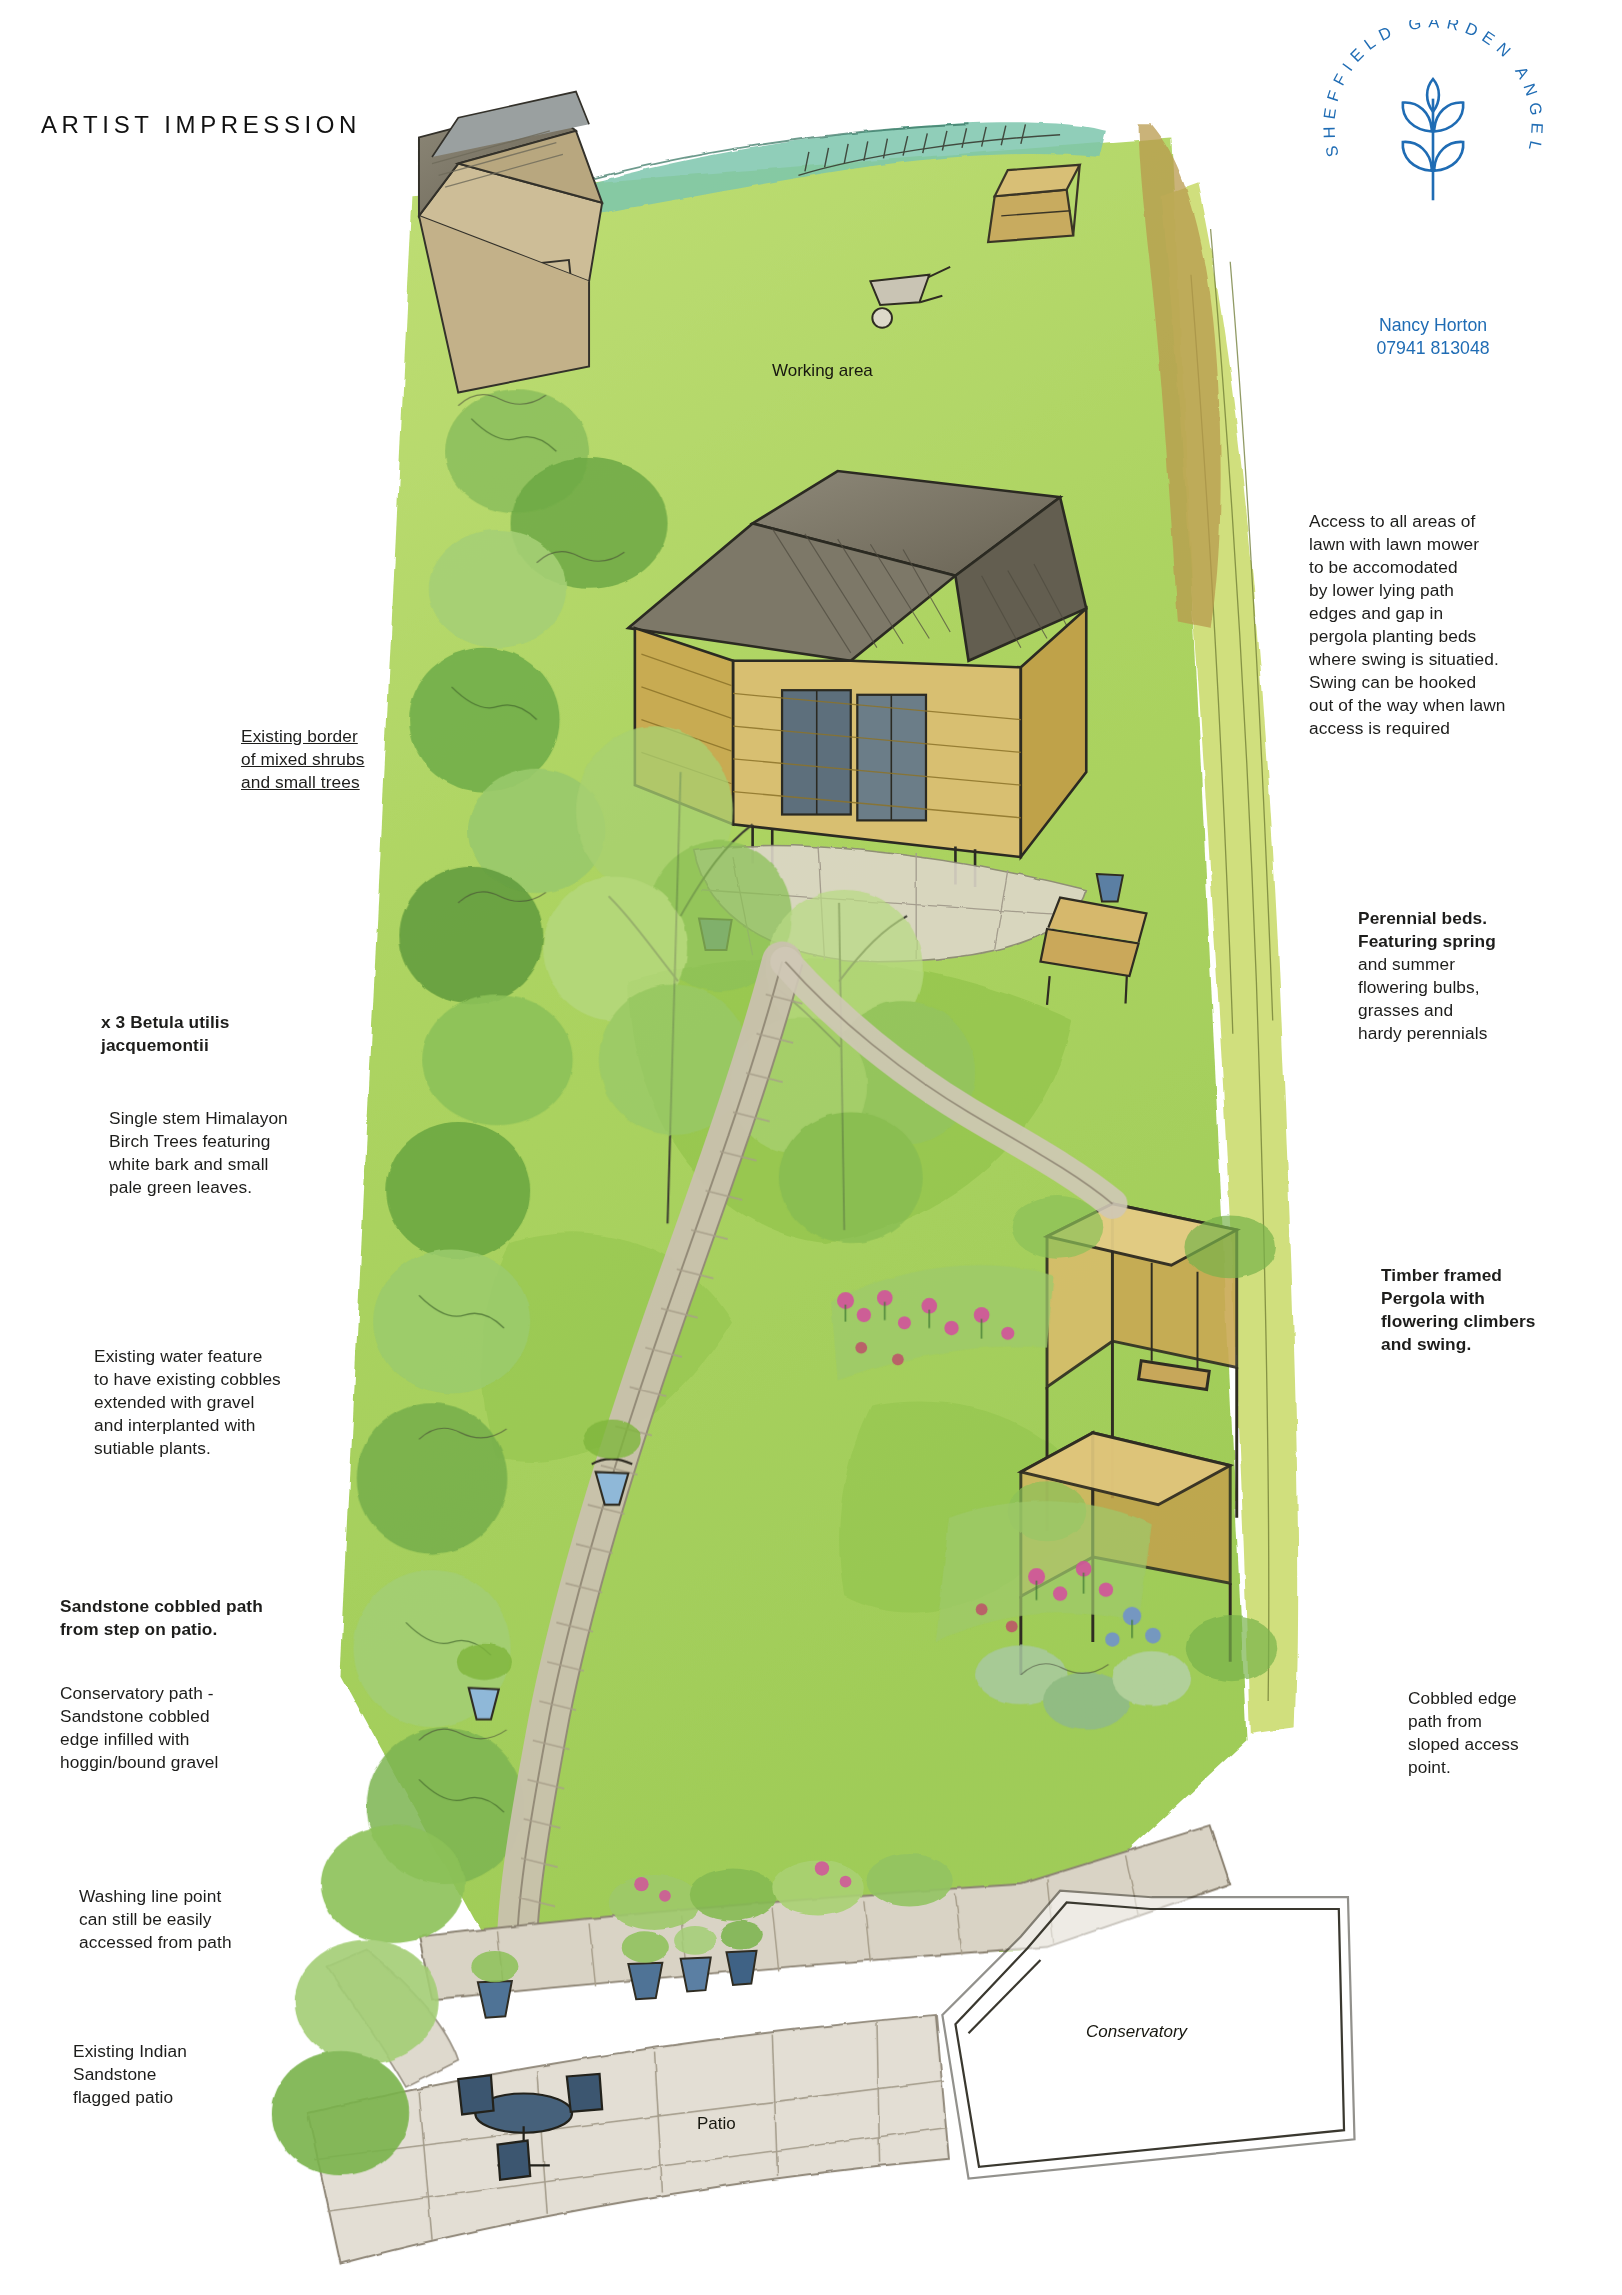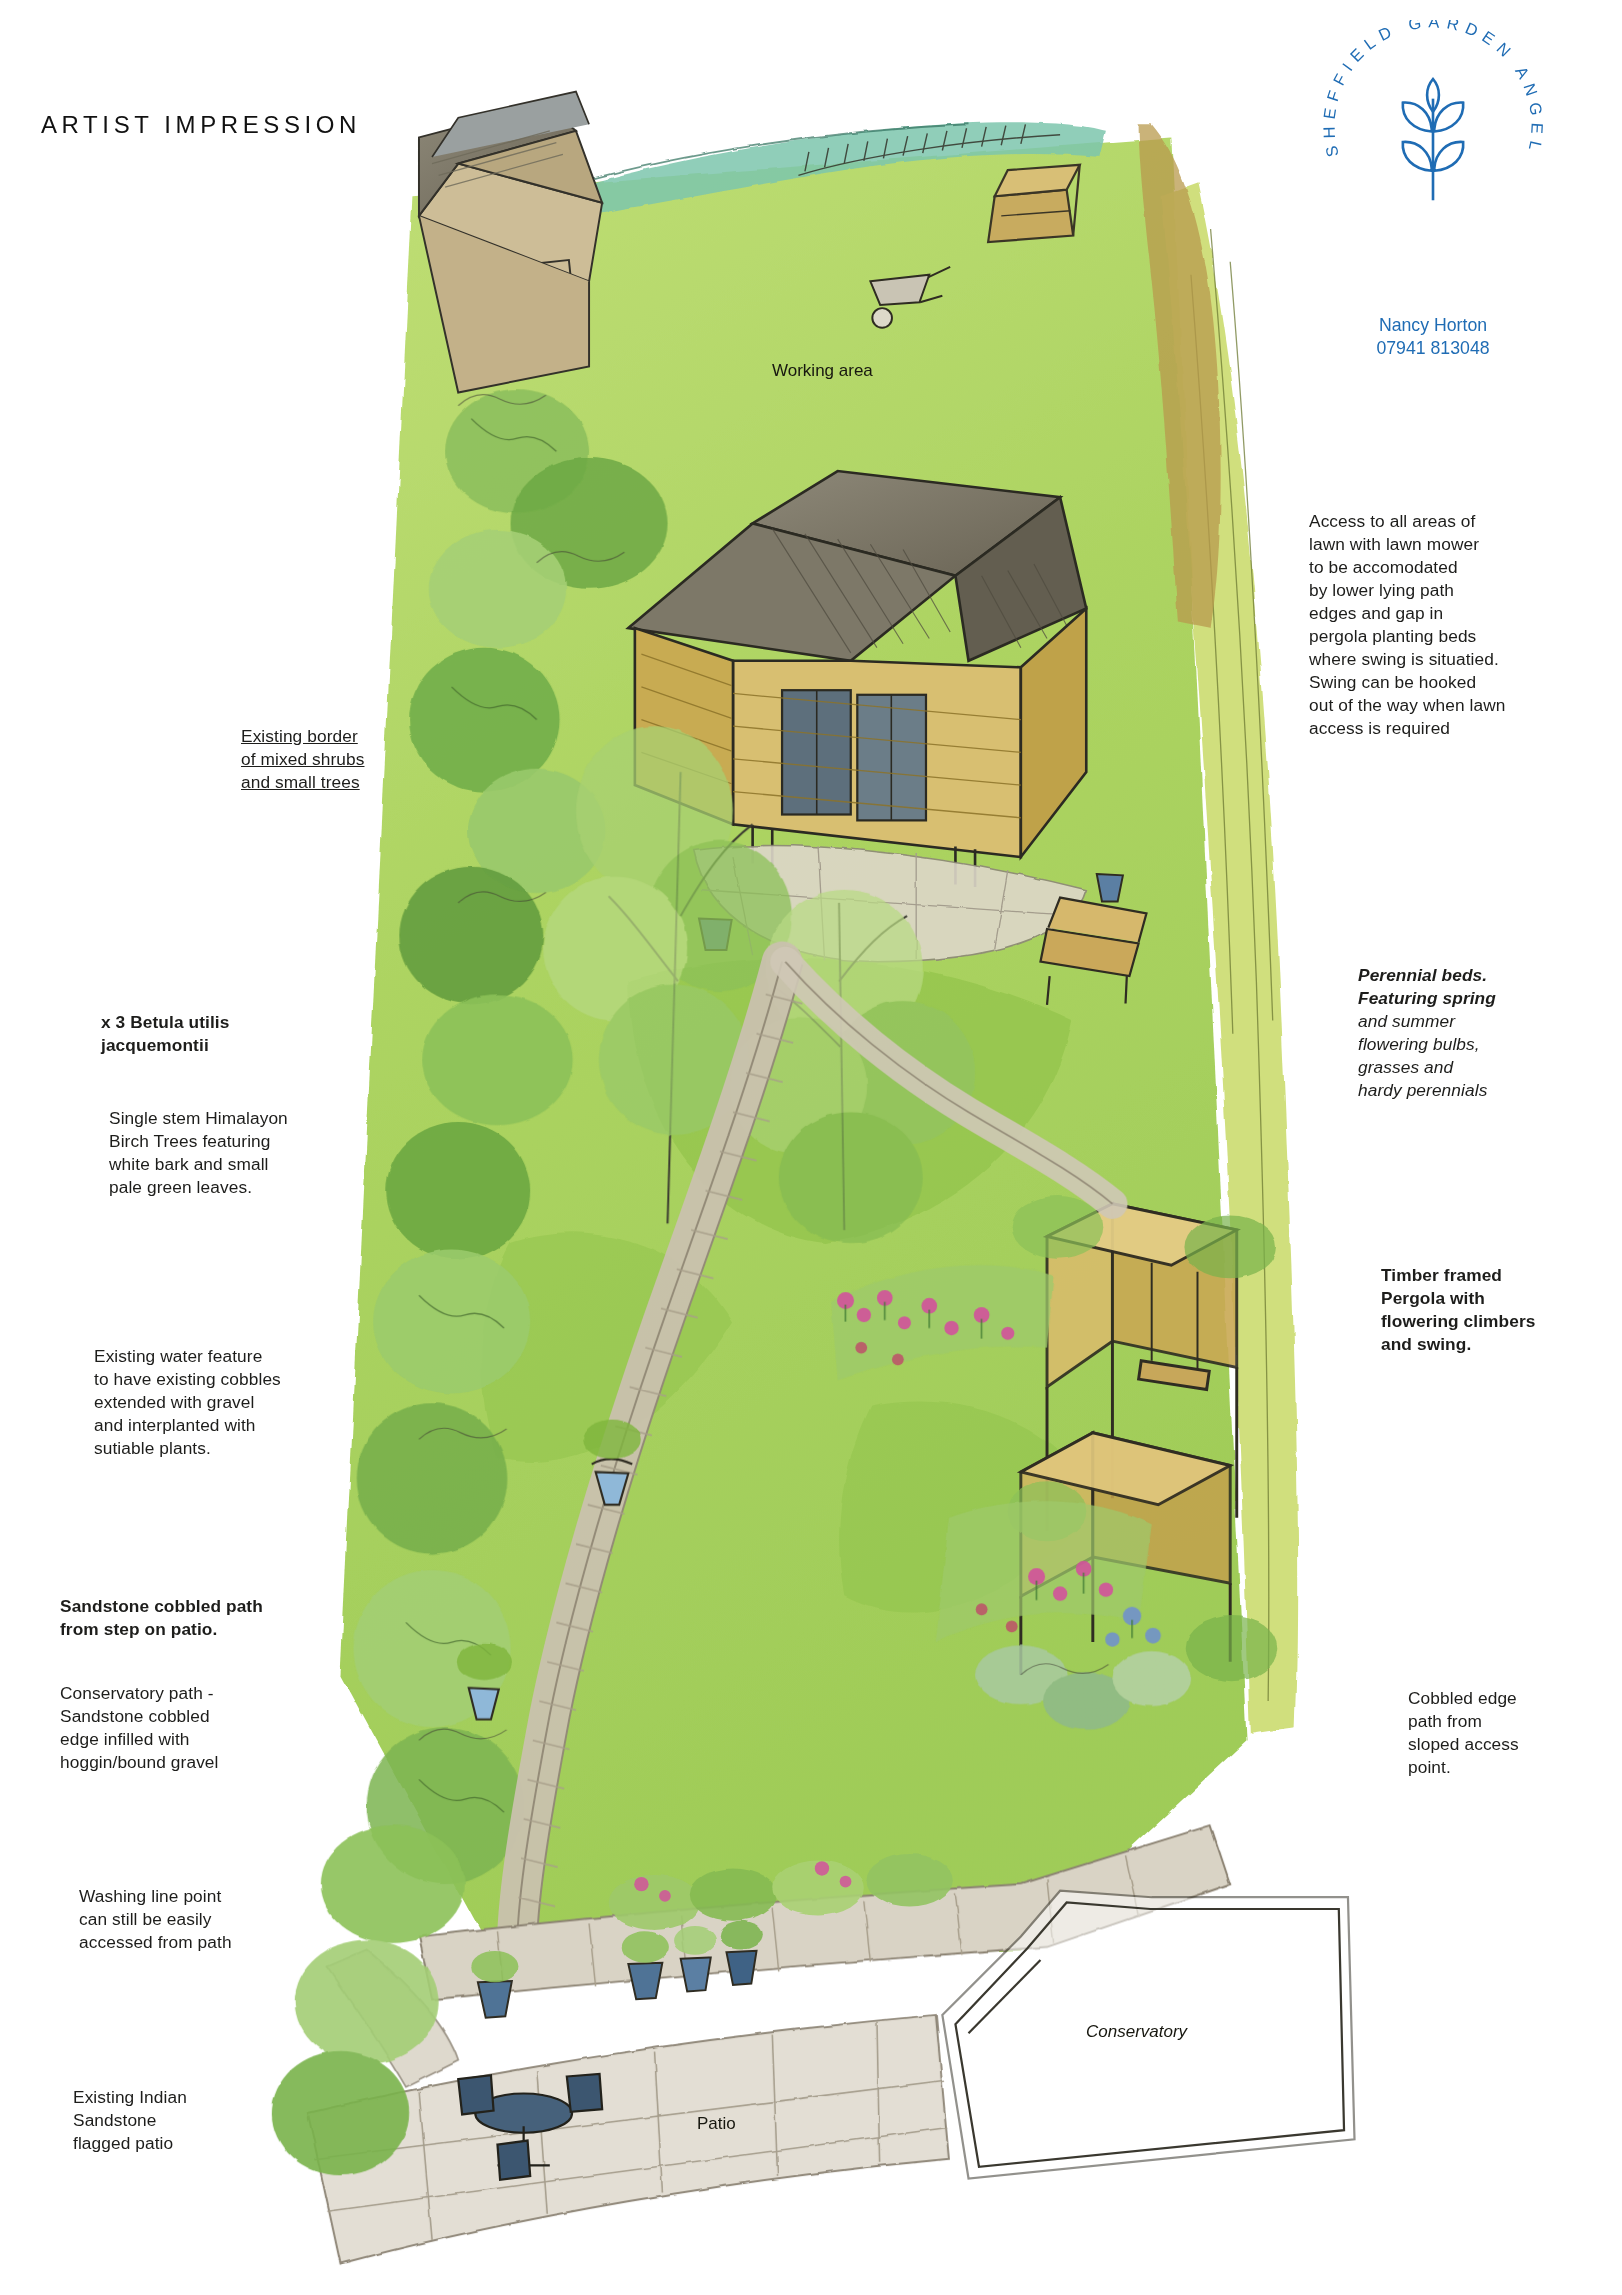--- a/index.html
+++ b/index.html
@@ -490,36 +490,36 @@
 
 <div class="note" style="left:60px; top:1682px; white-space:pre-line;">Conservatory path -
 Sandstone cobbled
 edge infilled with
 hoggin/bound gravel</div>
 
 <div class="note" style="left:79px; top:1849px; white-space:pre-line;margin-top:36px;">Washing line point
 can still be easily
 accessed from path</div>
 
-<div class="note" style="left:73px; top:2040px; white-space:pre-line;margin-top:46px;">Existing Indian
+<div class="note" style="left:73px; top:2040px; white-space:pre-line;">Existing Indian
 Sandstone
 flagged patio</div>
 
 <div class="note" style="left:1309px; top:510px; white-space:pre-line;">Access to all areas of
 lawn with lawn mower
 to be accomodated
 by lower lying path
 edges and gap in
 pergola  planting beds
 where swing is situatied.
 Swing can be hooked
 out of the way when lawn
 access is required</div>
 
-<div class="note" style="left:1358px; top:964px;font-style:italic;">
+<div class="note" style="left:1358px; top:907px;">
   <span class="bold-block" style="white-space:pre-line;">Perennial beds.
 Featuring spring</span>
   <span style="white-space:pre-line;">and summer
 flowering bulbs,
 grasses and
 hardy perennials</span>
 </div>
 
 <div class="note" style="left:1381px; top:1264px; white-space:pre-line; font-weight:bold;">Timber framed
 Pergola with

